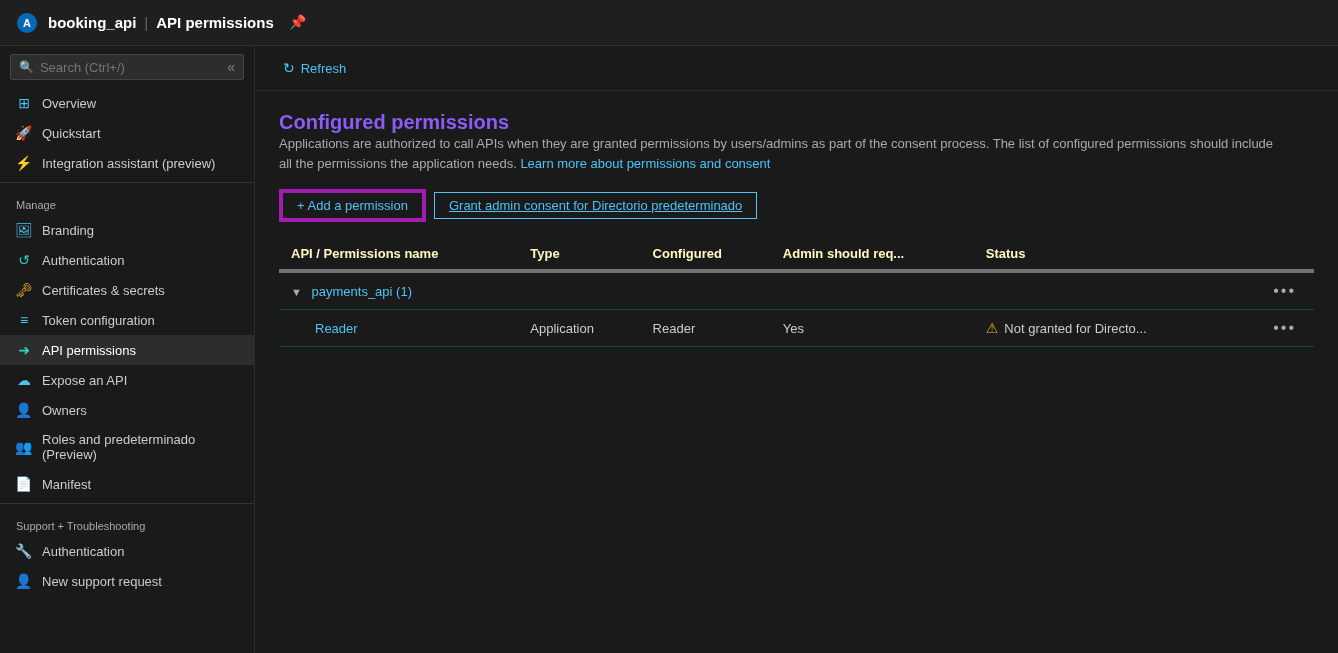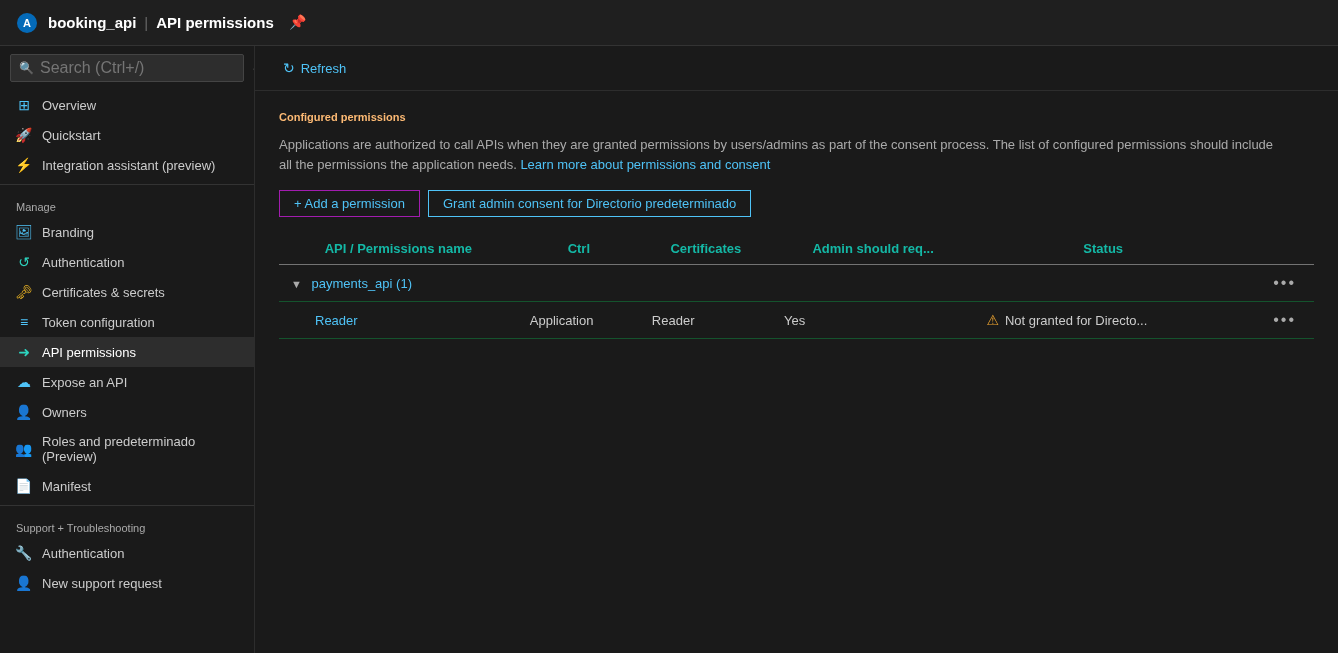--- a/index.html
+++ b/index.html
@@ -75,21 +75,21 @@
       border: 1px solid #444;
       border-radius: 2px;
       padding: 4px 8px;
       gap: 6px;
     }
     .search-box input {
       background: transparent;
       border: none;
       outline: none;
       color: #aaa;
-      font-size: 16px;
+      font-size: 13px;
       flex: 1;
     }
     .search-icon-svg {
       color: #888;
       font-size: 12px;
     }
     .collapse-btn {
       color: #888;
       cursor: pointer;
       font-size: 14px;
@@ -164,24 +164,24 @@
     }
     .refresh-icon {
       font-size: 14px;
     }
 
     
     .permissions-section {
       padding: 20px 24px;
     }
     .section-title {
-      font-size: 11px;
+      font-size: 20px;
       font-weight: 600;
-      color: #fdba74;
-      margin-bottom: 12px;
+      color: #8b5cf6;
+      margin-bottom: 0;
     }
     .section-description {
       color: #aaaaaa;
       font-size: 13px;
       line-height: 1.5;
       margin-bottom: 4px;
       max-width: 1000px;
     }
     .section-description a {
       color: #4fc3f7;
@@ -190,52 +190,53 @@
     }
 
     
     .buttons-row {
       display: flex;
       gap: 8px;
       margin: 16px 0;
       align-items: center;
     }
     .btn-outline {
-      border: 1px solid #a21caf;
+      border: 4px solid #a21caf;
       background: transparent;
       color: #4fc3f7;
       padding: 5px 14px;
       font-size: 13px;
       cursor: pointer;
       display: flex;
       align-items: center;
       gap: 4px;
     }
     .btn-solid {
       border: 1px solid #4fc3f7;
       background: transparent;
       color: #4fc3f7;
       padding: 5px 14px;
       font-size: 13px;
       cursor: pointer;
+      text-decoration: underline;
     }
 
     
     .permissions-table {
       width: 100%;
       border-collapse: collapse;
       margin-top: 8px;
     }
     .permissions-table th {
-      text-align: center;
+      text-align: left;
       padding: 8px 12px;
-      color: #14b8a6;
+      color: #fef9c3;
       font-weight: 600;
       font-size: 13px;
-      border-bottom: 1px solid #737373;
+      border-bottom: 4px solid #737373;
     }
     .permissions-table td {
       padding: 7px 12px;
       font-size: 13px;
       border-bottom: 1px solid #14532d;
       color: #cccccc;
       vertical-align: middle;
     }
     .group-row td {
       color: #4fc3f7;
@@ -401,22 +402,22 @@
         </button>
         <button class="btn-solid">
           <span>Grant admin consent for Directorio predeterminado</span>
         </button>
       </div>
 
       <table class="permissions-table">
         <thead>
           <tr>
             <th>API / Permissions name</th>
-            <th>Ctrl</th>
-            <th>Certificates</th>
+            <th>Type</th>
+            <th>Configured</th>
             <th>Admin should req...</th>
             <th>Status</th>
             <th></th>
           </tr>
         </thead>
         <tbody>
 
           <tr class="group-row">
             <td>
               <span class="expand-icon">▼</span>

